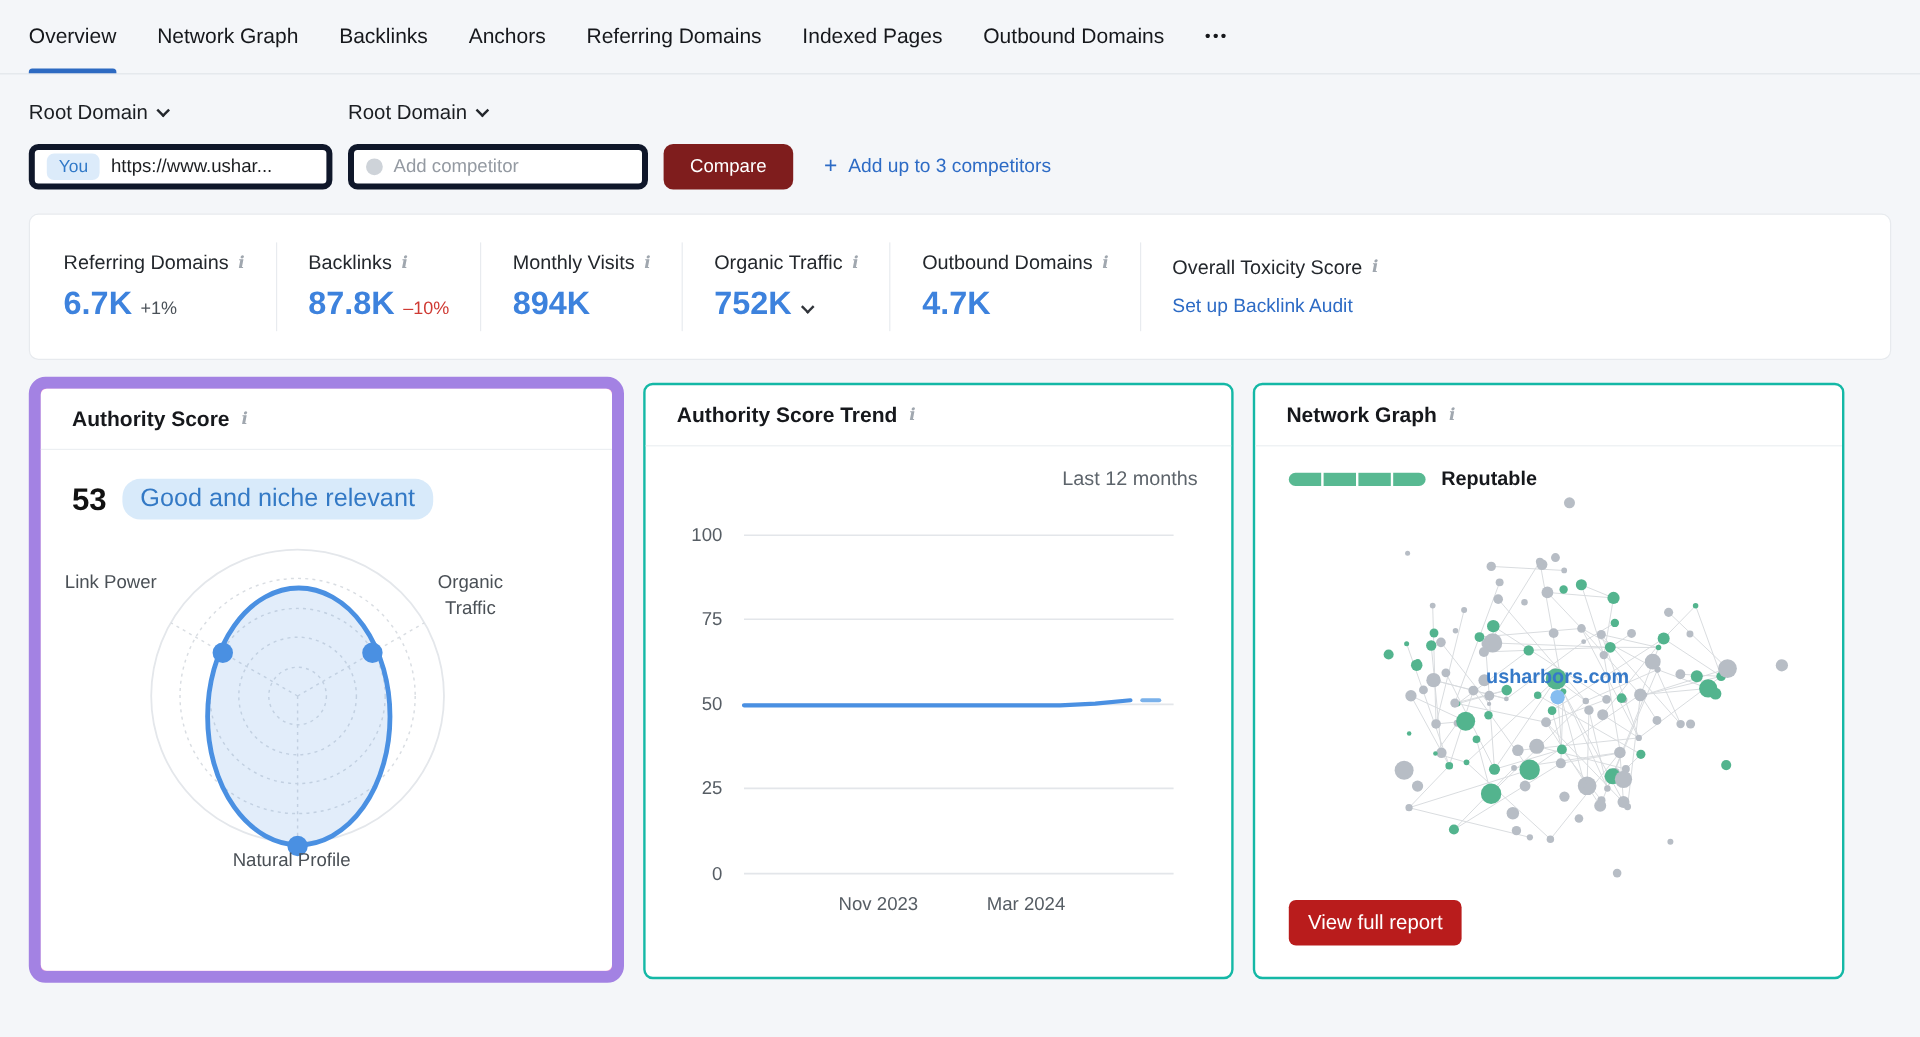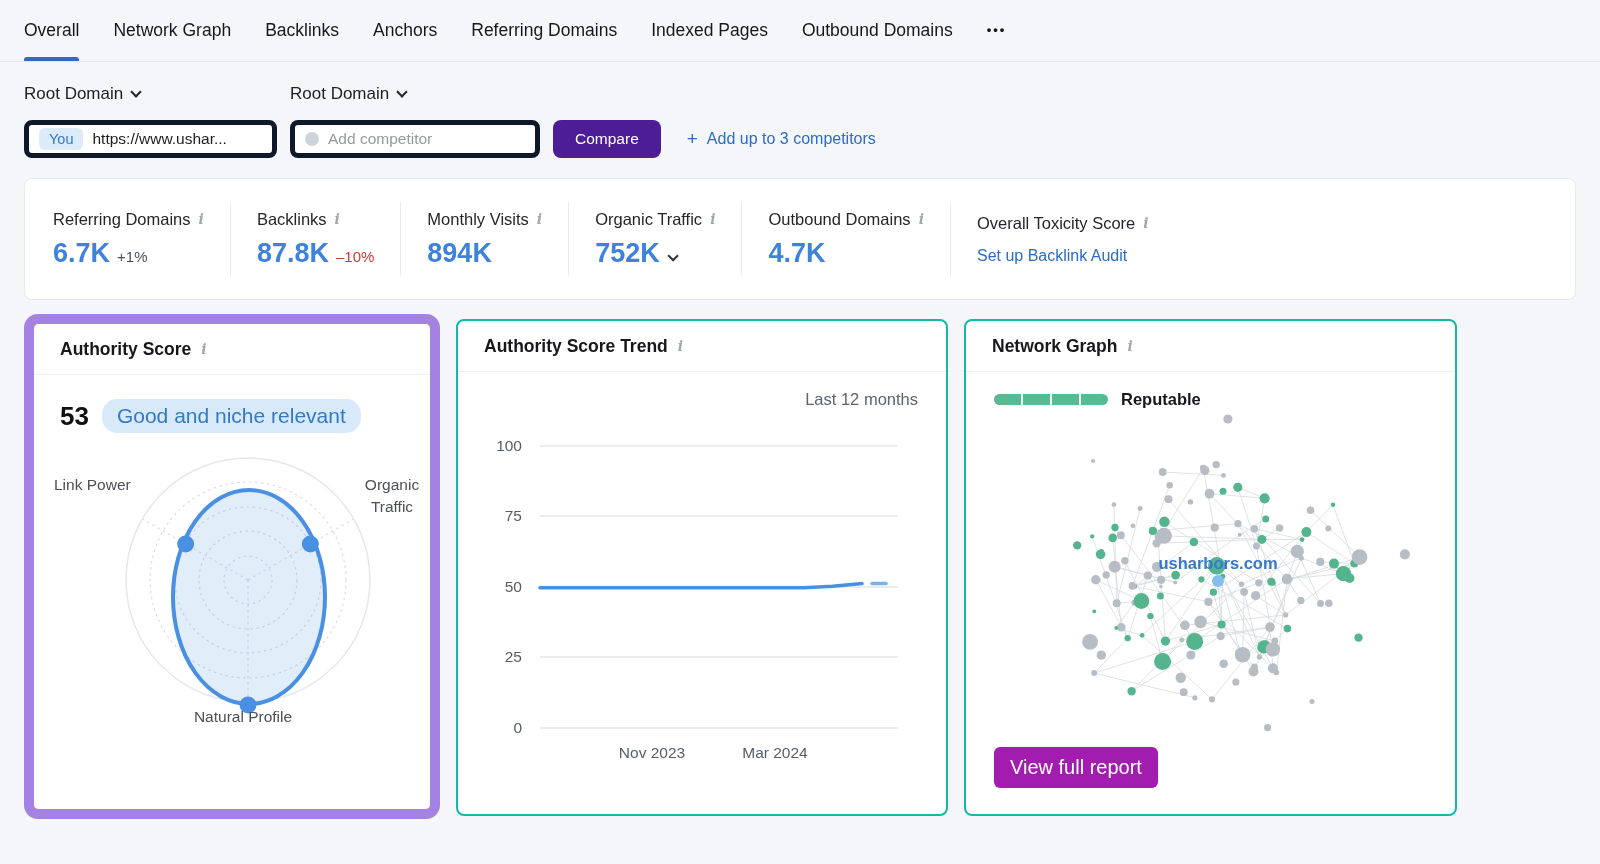--- a/index.html
+++ b/index.html
@@ -41,21 +41,21 @@
   .you-input { width: 253px; margin-right: 13px; }
   .you-badge {
     background: #dcebfa; color: #3179c8; font-size: 14.5px;
     border-radius: 6px; padding: 3px 10px; margin-right: 9px; flex: none;
   }
   .you-url { color: #1c1e21; white-space: nowrap; overflow: hidden; }
   .competitor-input { width: 250px; margin-right: 13px; color: #949aa2; }
   .gray-dot { width: 14px; height: 14px; border-radius: 50%; background: #ced3d9; margin-right: 9px; flex: none; }
   .compare-btn {
     height: 38px; padding: 0 22px; border: none; border-radius: 8px;
-    background: #4c1d95; color: #fff; font-size: 15.5px; font-weight: 500;
+    background: #7f1d1d; color: #fff; font-size: 15.5px; font-weight: 500;
     font-family: inherit; cursor: pointer; margin-right: 26px;
   }
   .add-competitors { display: flex; align-items: center; gap: 9px; color: #2d6bc5; font-size: 16px; cursor: pointer; }
   .plus-icon { font-size: 19px; font-weight: 500; }
   
   .stats-card {
     margin: 20px 24px 0; background: #fff; border: 1px solid #e7eaee; border-radius: 8px;
     height: 122px; display: flex; align-items: center; padding: 0 28px;
   }
   .stat { padding-right: 26px; }
@@ -78,53 +78,53 @@
   
   .cards-row { display: flex; gap: 16px; margin: 19px 24px 0; align-items: flex-start; }
   .card { background: #fff; border: 2px solid #14b8a6; border-radius: 8px; position: relative; }
   .card-header {
     display: flex; align-items: center; gap: 10px;
     height: 51px; padding: 0 26px; border-bottom: 1px solid #eceff2;
   }
   .card-title { font-size: 17.5px; font-weight: bold; color: #16181c; }
   .highlight-wrap {
     border: 10px solid #a382e3; border-radius: 14px; margin-top: -5px;
-    width: 416px; height: 505px; background: #f9a8d4;
+    width: 496px; height: 505px; background: #f9a8d4;
   }
   .as-card { width: 100%; height: 100%; border: none; border-radius: 5px; }
   .score-row { display: flex; align-items: center; gap: 13px; padding: 24px 26px 0; }
   .score-value { font-size: 26px; font-weight: bold; color: #111; }
   .score-badge {
     background: #d8eafa; color: #3379c5; font-size: 21px;
     border-radius: 15px; padding: 5px 15px;
   }
   .trend-card { width: 492px; height: 497px; }
   .trend-legend { text-align: right; padding: 18px 28px 0; font-size: 16.5px; color: #5d646b; }
   .network-card { width: 493px; height: 497px; }
   .scale-row { display: flex; align-items: center; gap: 13px; padding: 18px 0 0 28px; }
   .scale-bar { display: flex; gap: 2px; }
   .scale-seg { width: 27px; height: 11px; background: #58b992; }
   .scale-seg:first-child { border-radius: 6px 0 0 6px; }
   .scale-seg:last-child { border-radius: 0 6px 6px 0; }
   .scale-label { font-size: 16.5px; font-weight: bold; color: #16181c; }
   .view-report-btn {
     position: absolute; left: 28px; bottom: 26px;
-    background: #a21caf; color: #fff; border: none; border-radius: 6px;
-    padding: 9px 16px; font-size: 20px; font-weight: 500; font-family: inherit; cursor: pointer;
+    background: #b91c1c; color: #fff; border: none; border-radius: 6px;
+    padding: 9px 16px; font-size: 17px; font-weight: 500; font-family: inherit; cursor: pointer;
   }
   svg text { font-family: "Liberation Sans", sans-serif; }
   .axis-label { font-size: 15.5px; fill: #4a5056; }
   .tick-label { font-size: 15.5px; fill: #565d64; }
   .net-label { font-size: 16.5px; font-weight: bold; fill: #3579c8; }
 </style>
 </head>
 <body>
 
 <nav class="tabbar">
-  <div class="tab active">Overall</div>
+  <div class="tab active">Overview</div>
   <div class="tab">Network Graph</div>
   <div class="tab">Backlinks</div>
   <div class="tab">Anchors</div>
   <div class="tab">Referring Domains</div>
   <div class="tab">Indexed Pages</div>
   <div class="tab">Outbound Domains</div>
   <div class="tab-more">•••</div>
 </nav>
 
 <section class="filters">

